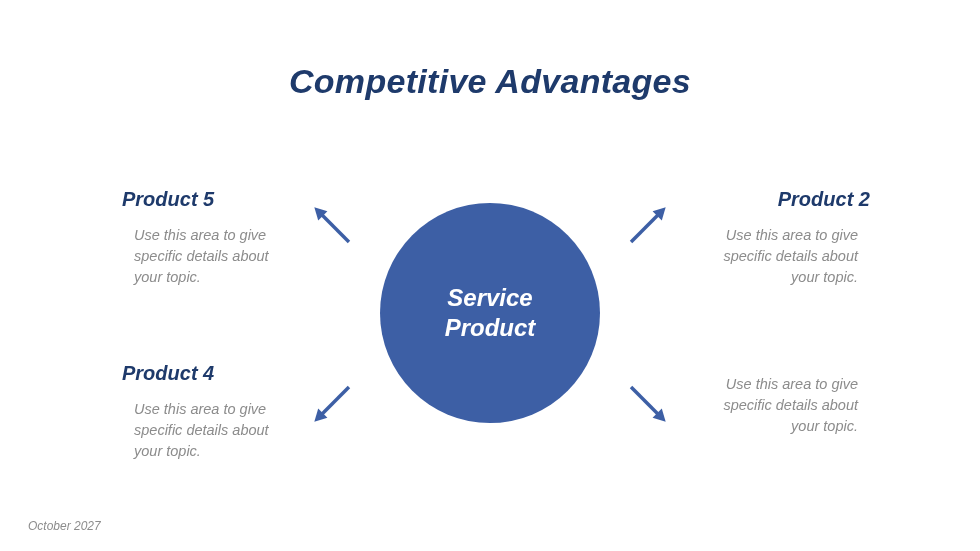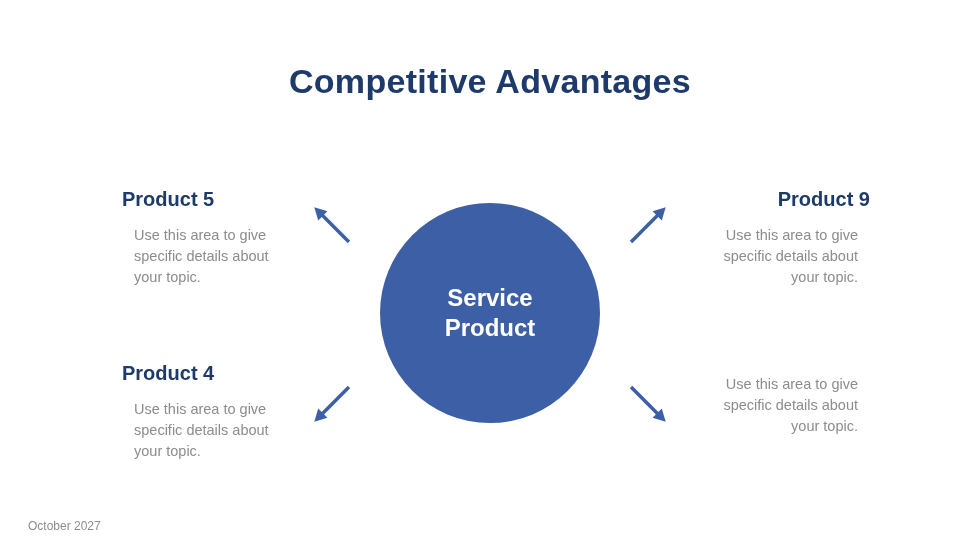--- a/index.html
+++ b/index.html
@@ -4,21 +4,21 @@
 <style>
   html, body { margin: 0; padding: 0; }
   body {
     width: 980px;
     height: 551px;
     background: #ffffff;
     font-family: "Liberation Sans", sans-serif;
     position: relative;
     overflow: hidden;
   }
-  .slide { position: absolute; inset: 0; background: #ffffff; }
+  .slide { position: absolute; inset: 0; background: #ffffff; font-style: italic; }
 
   .title {
     position: absolute;
     top: 62px;
     left: 0;
     width: 100%;
     text-align: center;
     font-size: 34px;
     font-weight: bold;
     color: var(--title-color, #1e3a6b);
@@ -117,21 +117,21 @@
       <polygon points="39,2.5 51,9 39,15.5" fill="currentColor"></polygon>
     </svg>
   </div>
 
   <div class="product p1">
     <h3>Product 5</h3>
     <p>Use this area to give specific details about your topic.</p>
   </div>
 
   <div class="product p2">
-    <h3>Product 9</h3>
+    <h3>Product 2</h3>
     <p>Use this area to give specific details about your topic.</p>
   </div>
 
   <div class="product p3">
     <h3>Product 4</h3>
     <p>Use this area to give specific details about your topic.</p>
   </div>
 
   <div class="product p4">
     <p>Use this area to give specific details about your topic.</p>

